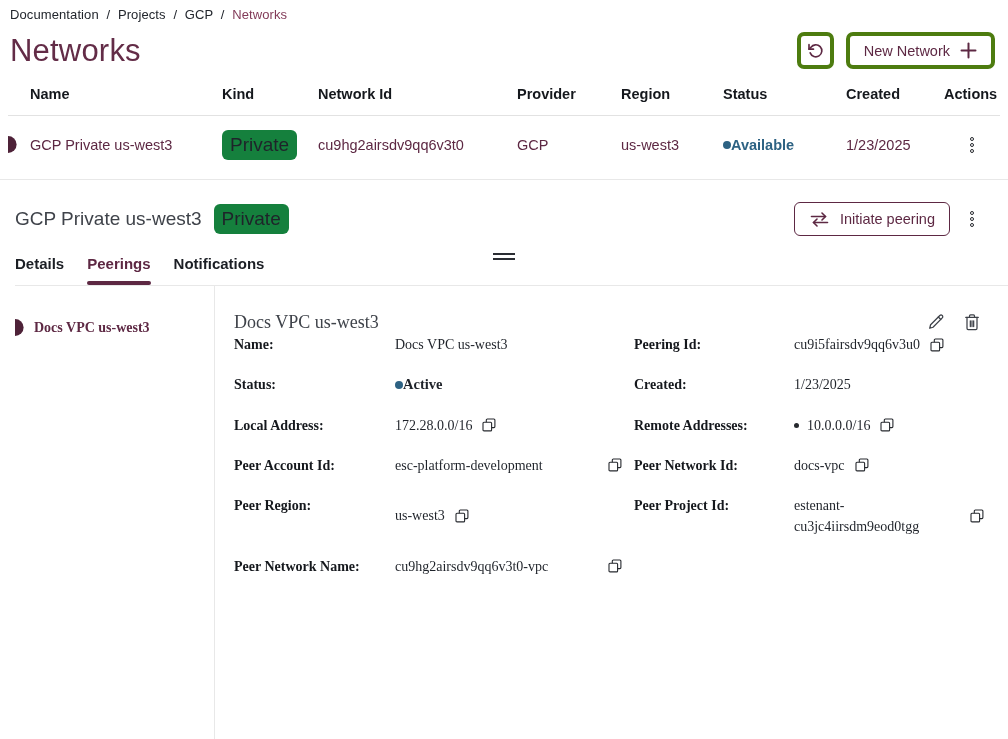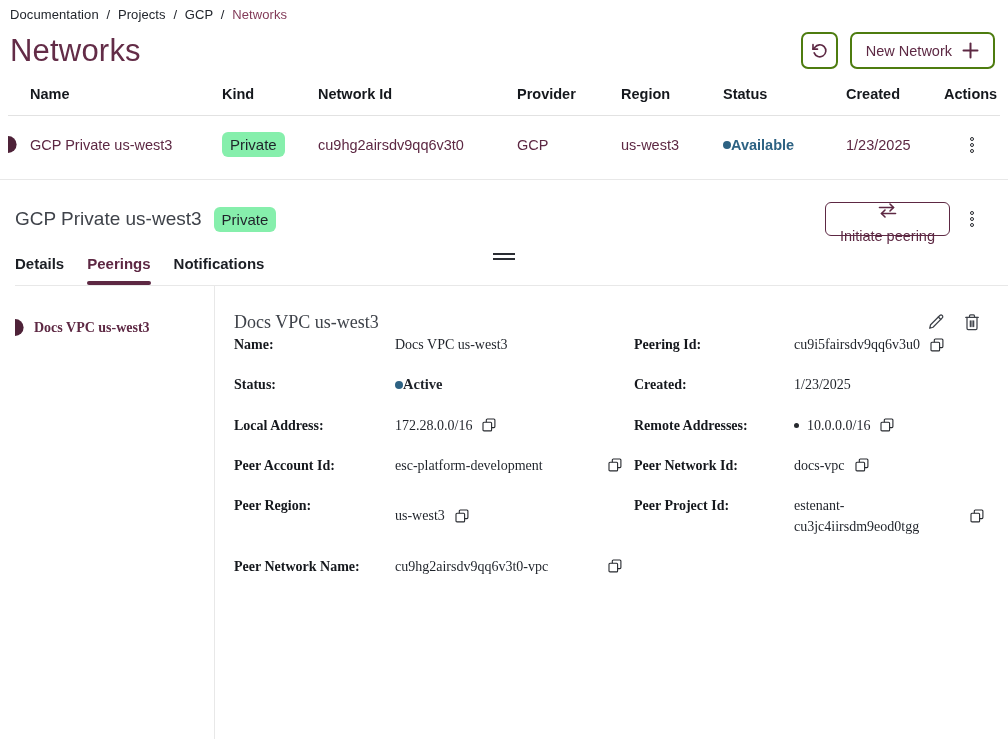--- a/index.html
+++ b/index.html
@@ -12,36 +12,36 @@
   .top-section { height:180px; border-bottom:1px solid #e8e8e8; position:relative; }
   .breadcrumb { padding:7px 0 0 10px; font-size:13px; color:#22262d; letter-spacing:.1px; }
   .breadcrumb .sep { margin:0 4px; color:#22262d; }
   .breadcrumb .current { color:#823a58; }
   .breadcrumb span.crumb { cursor:pointer; }
 
   .title-row { display:flex; align-items:center; justify-content:space-between;
     margin:10px 13px 0 10px; }
   .page-title { font-size:31px; font-weight:400; color:#632c47; letter-spacing:.2px; }
   .title-actions { display:flex; align-items:center; gap:12px; }
-  .btn { background:#fff; border:2px solid #4d7c0f; border-radius:7px; cursor:pointer;
+  .btn { background:#fff; border:4px solid #4d7c0f; border-radius:7px; cursor:pointer;
     display:flex; align-items:center; justify-content:center; color:#5d2843; }
   .btn-refresh { width:37px; height:37px; }
   .btn-new { height:37px; padding:0 14px; gap:10px; font-size:14.5px; color:#5d2843; }
 
   
   .net-table { margin:17px 8px 0 8px; }
   .tgrid { display:grid; grid-template-columns:214px 96px 199px 104px 102px 123px 98px 1fr; }
   .thead { border-bottom:1px solid #e2e2e2; padding-bottom:13px; }
   .th { font-size:14.5px; font-weight:bold; color:#15181d; }
   .th-name { padding-left:22px; }
   .trow { height:57px; align-items:center; }
   .td { font-size:14.5px; color:#5d2843; }
   .cell-name { display:flex; align-items:center; gap:13px; }
   .leaf { width:9px; height:17px; flex:0 0 auto; }
-  .badge { display:inline-block; background:#86efac; color:#1f232a; font-size:15px;
+  .badge { display:inline-block; background:#15803d; color:#1f232a; font-size:19px;
     padding:4px 8px; border-radius:6px; }
   .status { display:flex; align-items:center; color:#2d6283; font-weight:bold; font-size:14.5px; }
   .status .dot { width:8px; height:8px; border-radius:50%; background:#2d6283; }
   .kebab { display:flex; flex-direction:column; gap:2px; align-items:center;
     justify-self:center; cursor:pointer; padding:4px; background:none; border:none; }
   .kebab i { width:4px; height:4px; border:1px solid #26292e; border-radius:50%; display:block; }
 
   
   .split-handle { position:absolute; left:0; right:0; top:246px; height:20px;
     display:flex; flex-direction:column; align-items:center; justify-content:center;
@@ -50,21 +50,21 @@
 
   
   .bottom-section { flex:1; display:flex; flex-direction:column; }
   .detail-header { display:flex; align-items:center; justify-content:space-between;
     margin:22px 30px 0 15px; }
   .dh-left { display:flex; align-items:center; gap:12px; }
   .detail-title { font-size:19px; font-weight:400; color:#3f434a; }
   .dh-right { display:flex; align-items:center; gap:16px; }
   .btn-peering { height:34px; padding:0 14px; gap:10px; border:1px solid #5d2843;
     border-radius:6px; font-size:14.5px; color:#5d2843; background:#fff; cursor:pointer;
-    display:flex; align-items:center;flex-direction:column; }
+    display:flex; align-items:center; }
 
   .tabs { display:flex; gap:23px; margin:19px 0 0 15px; border-bottom:1px solid #e8e8e8; }
   .tab { font-size:15px; font-weight:bold; color:#1b1e24; padding-bottom:13px;
     cursor:pointer; position:relative; background:none; border:none;
     font-family:"Liberation Sans", sans-serif; }
   .tab.active { color:#5d2843;text-align:right; }
   .tab.active::after { content:""; position:absolute; left:0; right:0; bottom:0;
     height:4px; background:#5d2843; border-radius:2px; }
 
   .bottom-body { flex:1; display:flex; min-height:0;font-family:Liberation Serif, serif; }

